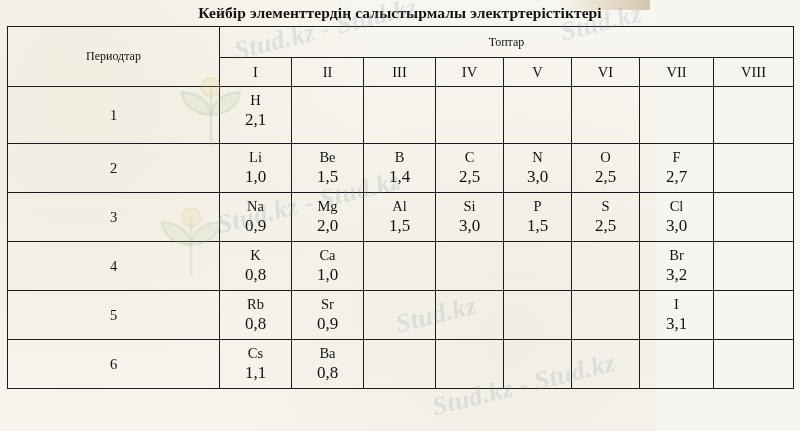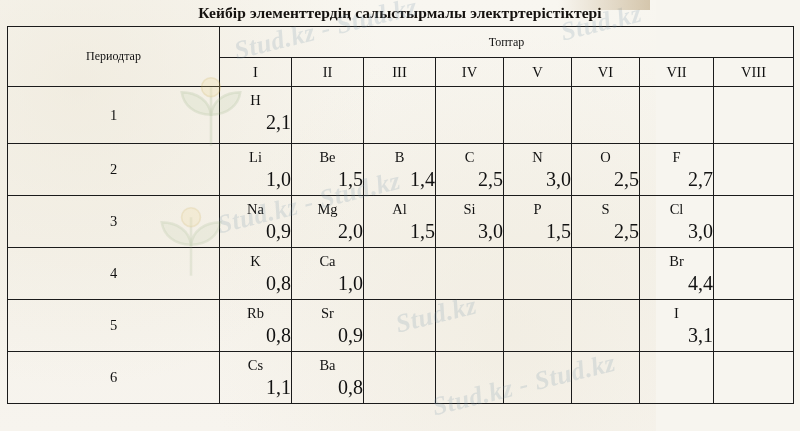--- a/index.html
+++ b/index.html
@@ -90,23 +90,22 @@
     text-align: center;
     line-height: 1.22;
   }
   .sym {
     display: block;
     font-size: 14.5px;
     color: #121212;
   }
   .val {
     display: block;
-    font-size: 20px;
+    font-size: 17px;
     color: #121212;
-    text-align: right;
   }
 
   
   .watermarks {
     position: absolute;
     inset: 0;
     pointer-events: none;
     z-index: 6;
     overflow: hidden;
   }
@@ -371,21 +370,21 @@
             </td>
           <td>
               <div class="cell-inner">
                 <span class="sym"></span>
                 <span class="val"></span>
               </div>
             </td>
           <td>
               <div class="cell-inner">
                 <span class="sym">Br</span>
-                <span class="val">4,4</span>
+                <span class="val">3,2</span>
               </div>
             </td>
           <td>
               <div class="cell-inner">
                 <span class="sym"></span>
                 <span class="val"></span>
               </div>
             </td>
         </tr>
 

